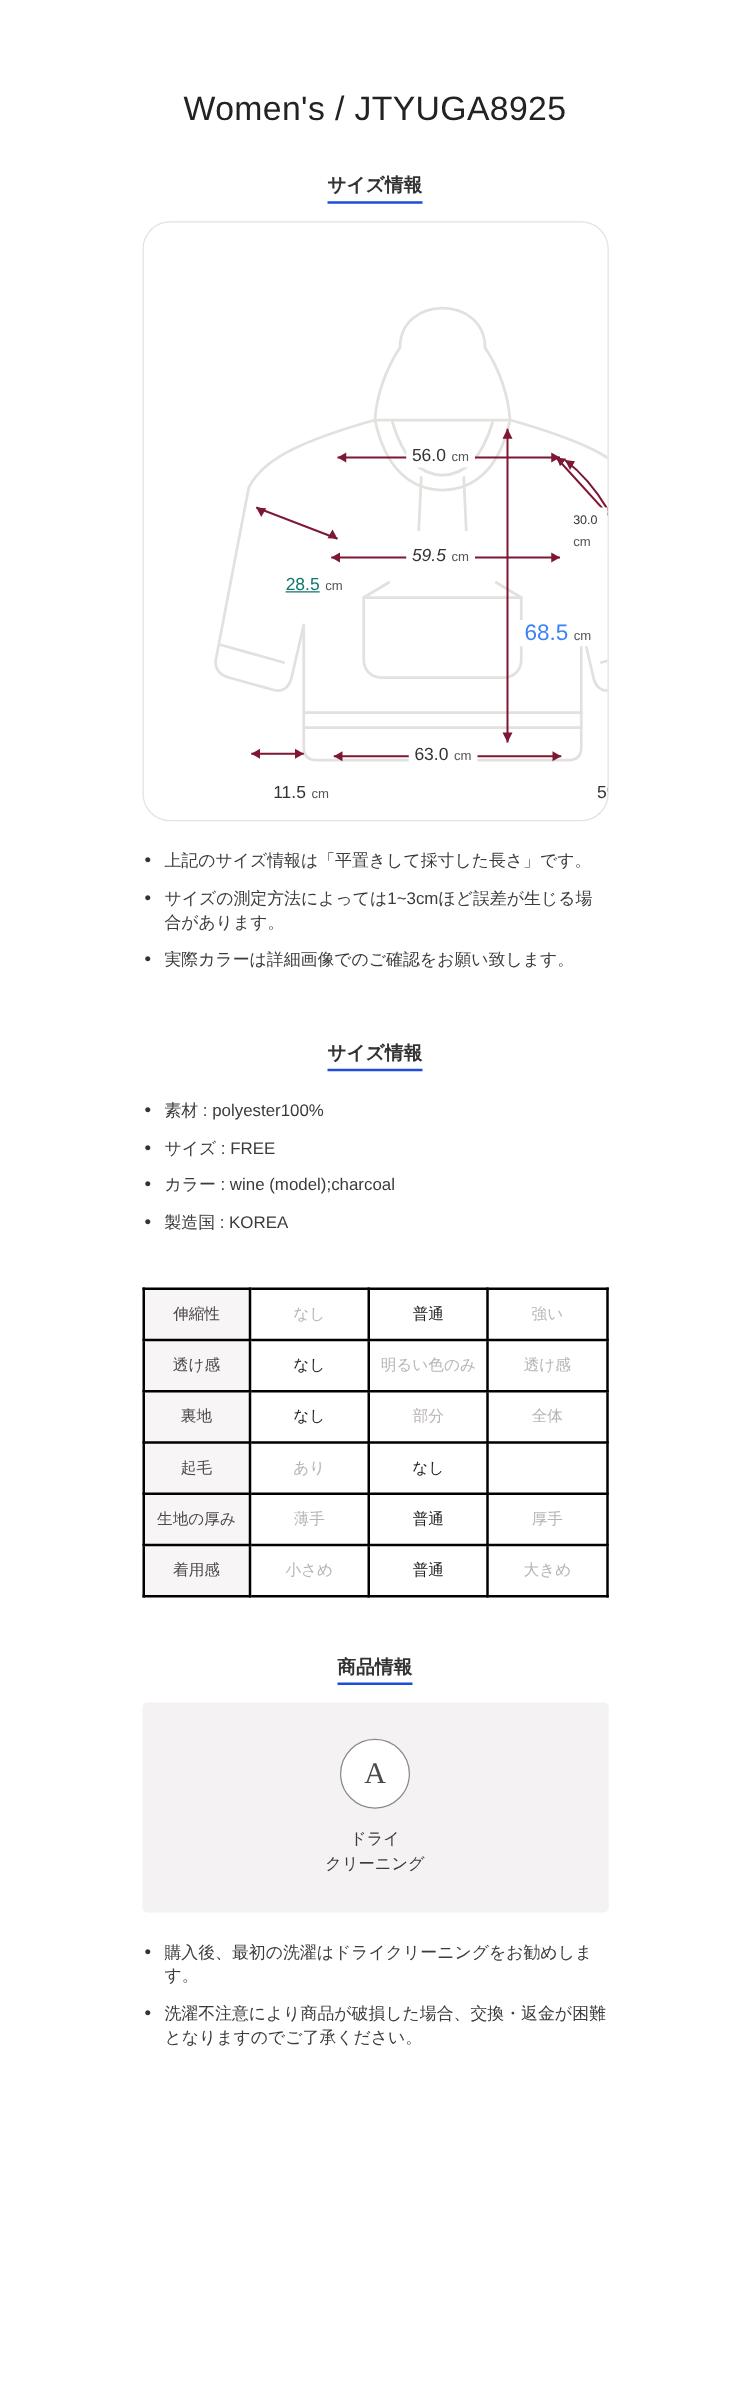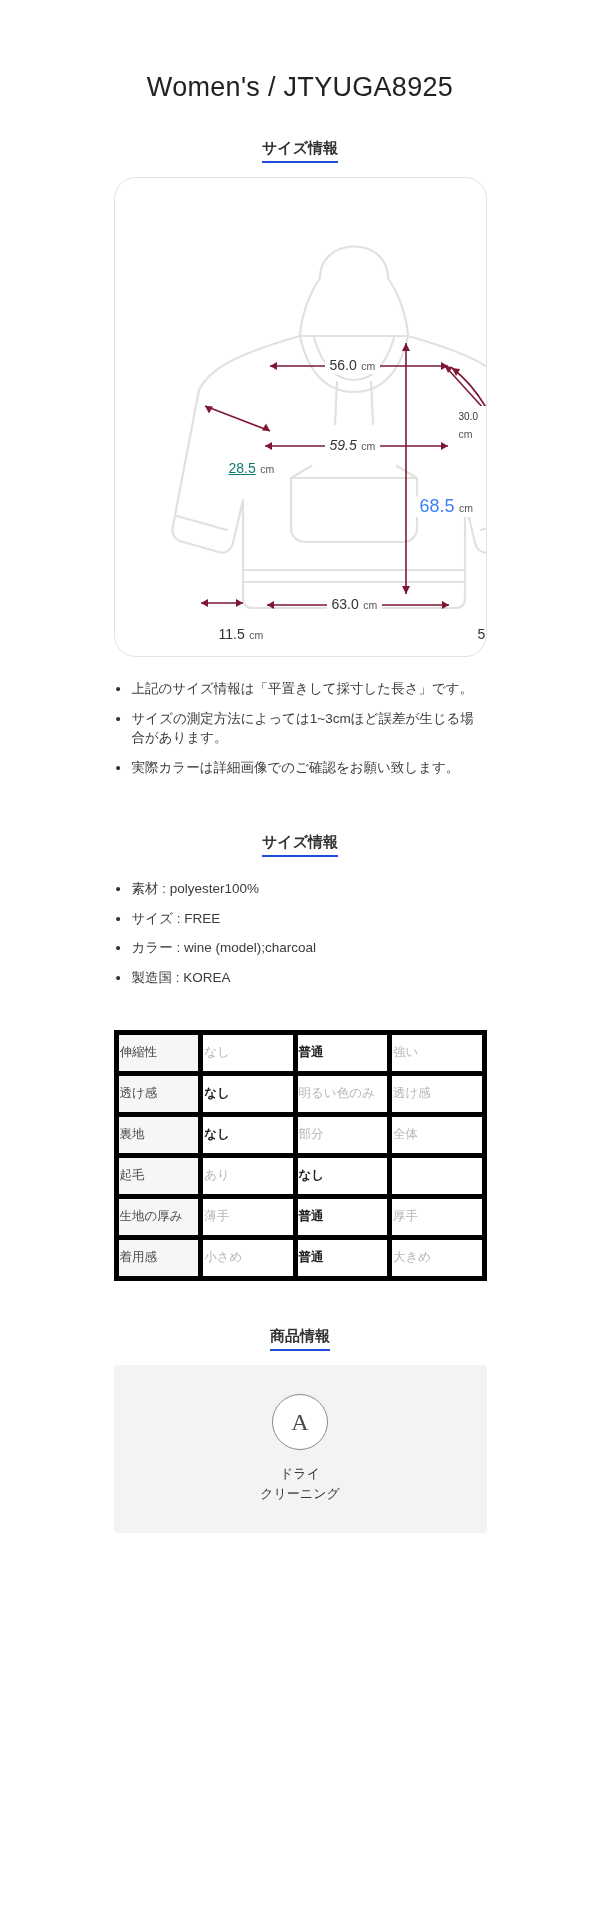--- a/index.html
+++ b/index.html
@@ -75,36 +75,36 @@
   .spacer-lg { height: 46px; }
   .spacer-md { height: 26px; }
 
   table.attrs {
     width: 100%;
     border-collapse: collapse;
     margin-top: 6px;
     table-layout: fixed;
   }
   table.attrs td {
-    border: 5px solid #000000;
+    border: 2px solid #000000;
     height: 41px;
-    text-align: left;
+    text-align: center;
     font-size: 12.5px;
     color: #b9b4b4;
     vertical-align: middle;
   }
   table.attrs td.label {
     background: #f7f5f5;
     color: #4a4a4a;
     font-size: 12.5px;
     width: 23%;
   }
   table.attrs td.on {
     color: #222;
-    font-weight: 700;
+    font-weight: 400;
     margin-top: 28px;
   }
 
   .care-box {
     background: #f4f2f2;
     border-radius: 4px;
     height: 168px;
     display: flex;
     flex-direction: column;
     align-items: center;
@@ -311,14 +311,18 @@
   <div class="care-box">
     <div class="care-circle">
       <span>A</span>
     </div>
     <div class="care-label">
       <div>ドライ</div>
       <div>クリーニング</div>
     </div>
   </div>
 
+  <ul class="notes bottom-notes">
+    <li>購入後、最初の洗濯はドライクリーニングをお勧めします。</li>
+    <li>洗濯不注意により商品が破損した場合、交換・返金が困難となりますのでご了承ください。</li>
+  </ul>
 
 </div>
 
 </body></html>

